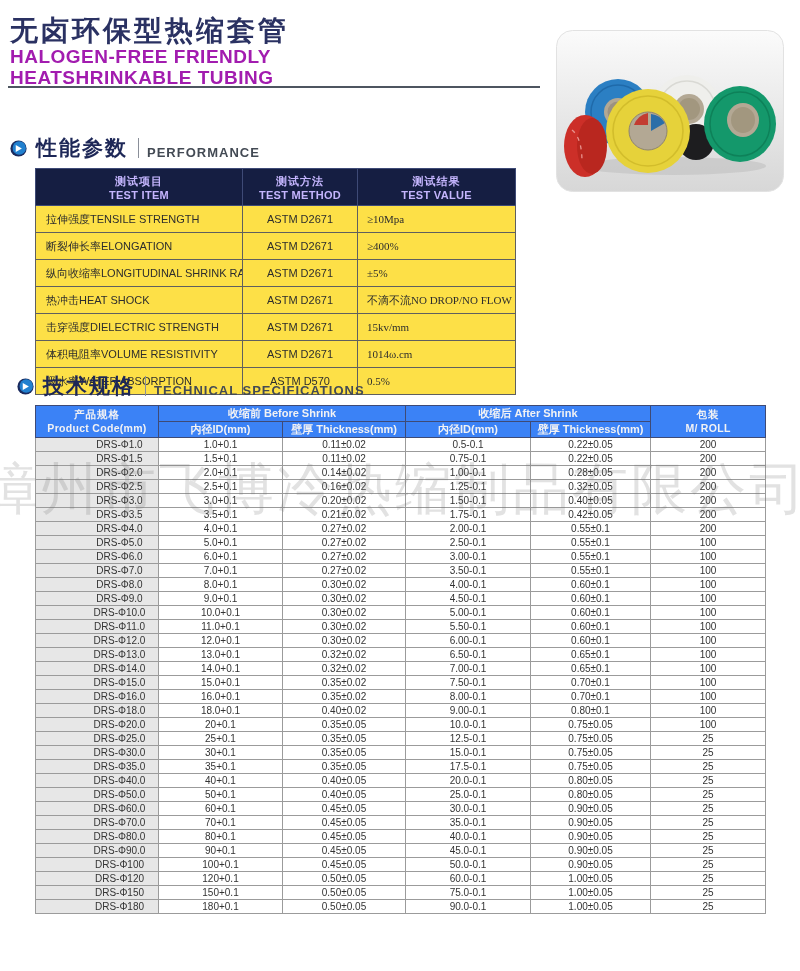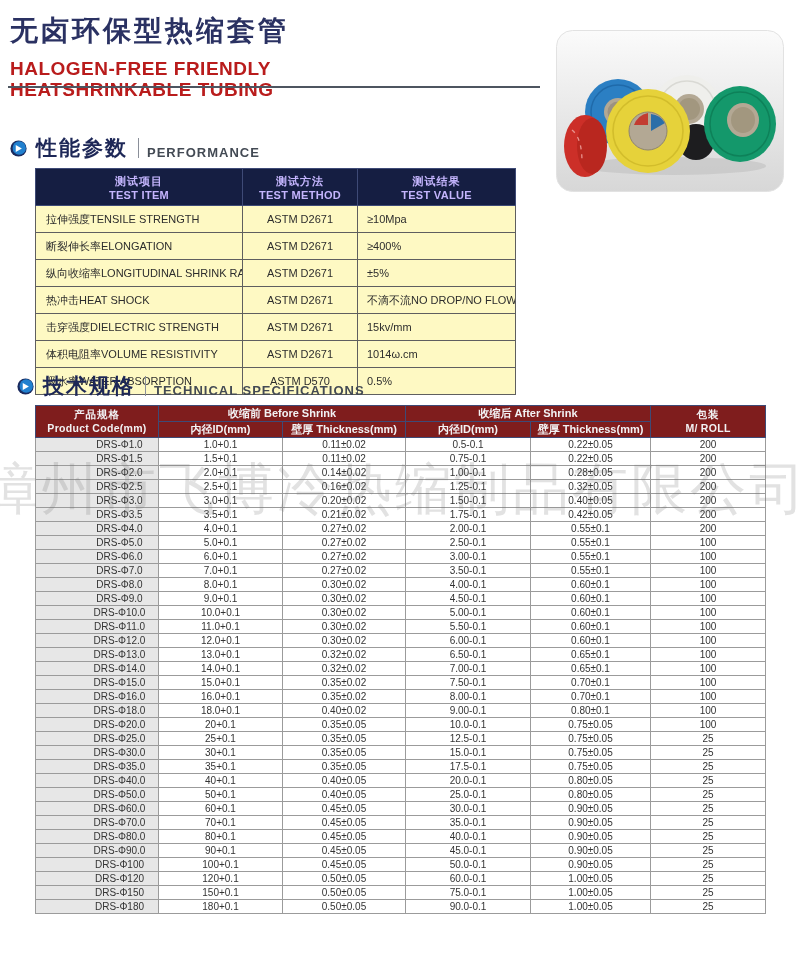--- a/index.html
+++ b/index.html
@@ -2,21 +2,21 @@
 <html><head>
 <meta charset="utf-8">
 <style>
   * { margin:0; padding:0; box-sizing:border-box; }
   body { background:#ffffff; font-family:"Liberation Sans","DejaVu Sans",sans-serif; }
   #page { position:relative; width:800px; height:971px; background:#ffffff; overflow:hidden; }
 
   
   .title-cn { position:absolute; left:10px; top:12px; font-size:28px; font-weight:bold;
               color:#2a3162; letter-spacing:3px; }
-  .title-en { position:absolute; left:10px; top:58px; font-size:19px; color:#b91c1c;
+  .title-en { position:absolute; left:10px; top:46px; font-size:19px; color:#a21caf;
               letter-spacing:0.5px; line-height:1.12; font-weight:bold; }
   .head-rule { position:absolute; left:8px; top:86px; width:532px; height:0;
                border-top:2px solid #4d5560; }
 
   
   .photo { position:absolute; left:556px; top:30px; width:228px; height:162px; }
 
   
   .sec-head { position:absolute; display:flex; align-items:center; }
   .sec-head.perf { left:10px; top:134px; }
@@ -30,28 +30,28 @@
   table { border-collapse:collapse; table-layout:fixed; }
   th, td { overflow:hidden; white-space:nowrap; }
   .hdr-cn { display:block; font-size:11px; font-weight:bold; letter-spacing:1px; }
   .hdr-en { display:block; font-size:11px; font-weight:bold; letter-spacing:0.3px; }
 
   
   .perf-table { position:absolute; left:35px; top:168px; width:480px; }
   .perf-table th { background:#151e42; color:#c4b5fd; height:37px;
                    border:1px solid #3e4a76; text-align:center; }
   .perf-table td { font-size:11px; color:#2d2d2d; height:27px; border:1px solid #5f5f5f;
-                   background:#fef9c3; padding:0 4px; }
+                   background:#fde047; padding:0 4px; }
   .perf-table td.c1 { text-align:left; padding-left:10px; }
   .perf-table td.c2 { text-align:center; }
-  .perf-table td.c3 { text-align:left; padding-left:9px; }
+  .perf-table td.c3 { text-align:left; padding-left:9px;font-family:Liberation Serif, serif; }
 
   
   .spec-table { position:absolute; left:35px; top:405px; width:730px; }
-  .spec-table th { background:#7f1d1d; color:#f2f2f4; border:1px solid #3e4a76;
+  .spec-table th { background:#3b82f6; color:#f2f2f4; border:1px solid #3e4a76;
                    text-align:center; height:16px; font-size:11px; font-weight:bold; }
   .spec-table thead .hdr-cn, .spec-table thead .hdr-en { font-size:10.5px; line-height:1.25; }
   .spec-table td { font-size:10px; color:#333; text-align:center; height:14px;
                    border:1px solid #9b9b9b; background:#fff; line-height:1; padding:1px 2px; }
   .spec-table td.c1 { background:#e7e7e7;padding-left:47px; }
 
   
   .watermark { position:absolute; left:-18px; top:452px; z-index:5; font-size:56px;
                color:rgba(110,110,110,0.20); letter-spacing:3px; white-space:nowrap;
                pointer-events:none; }

